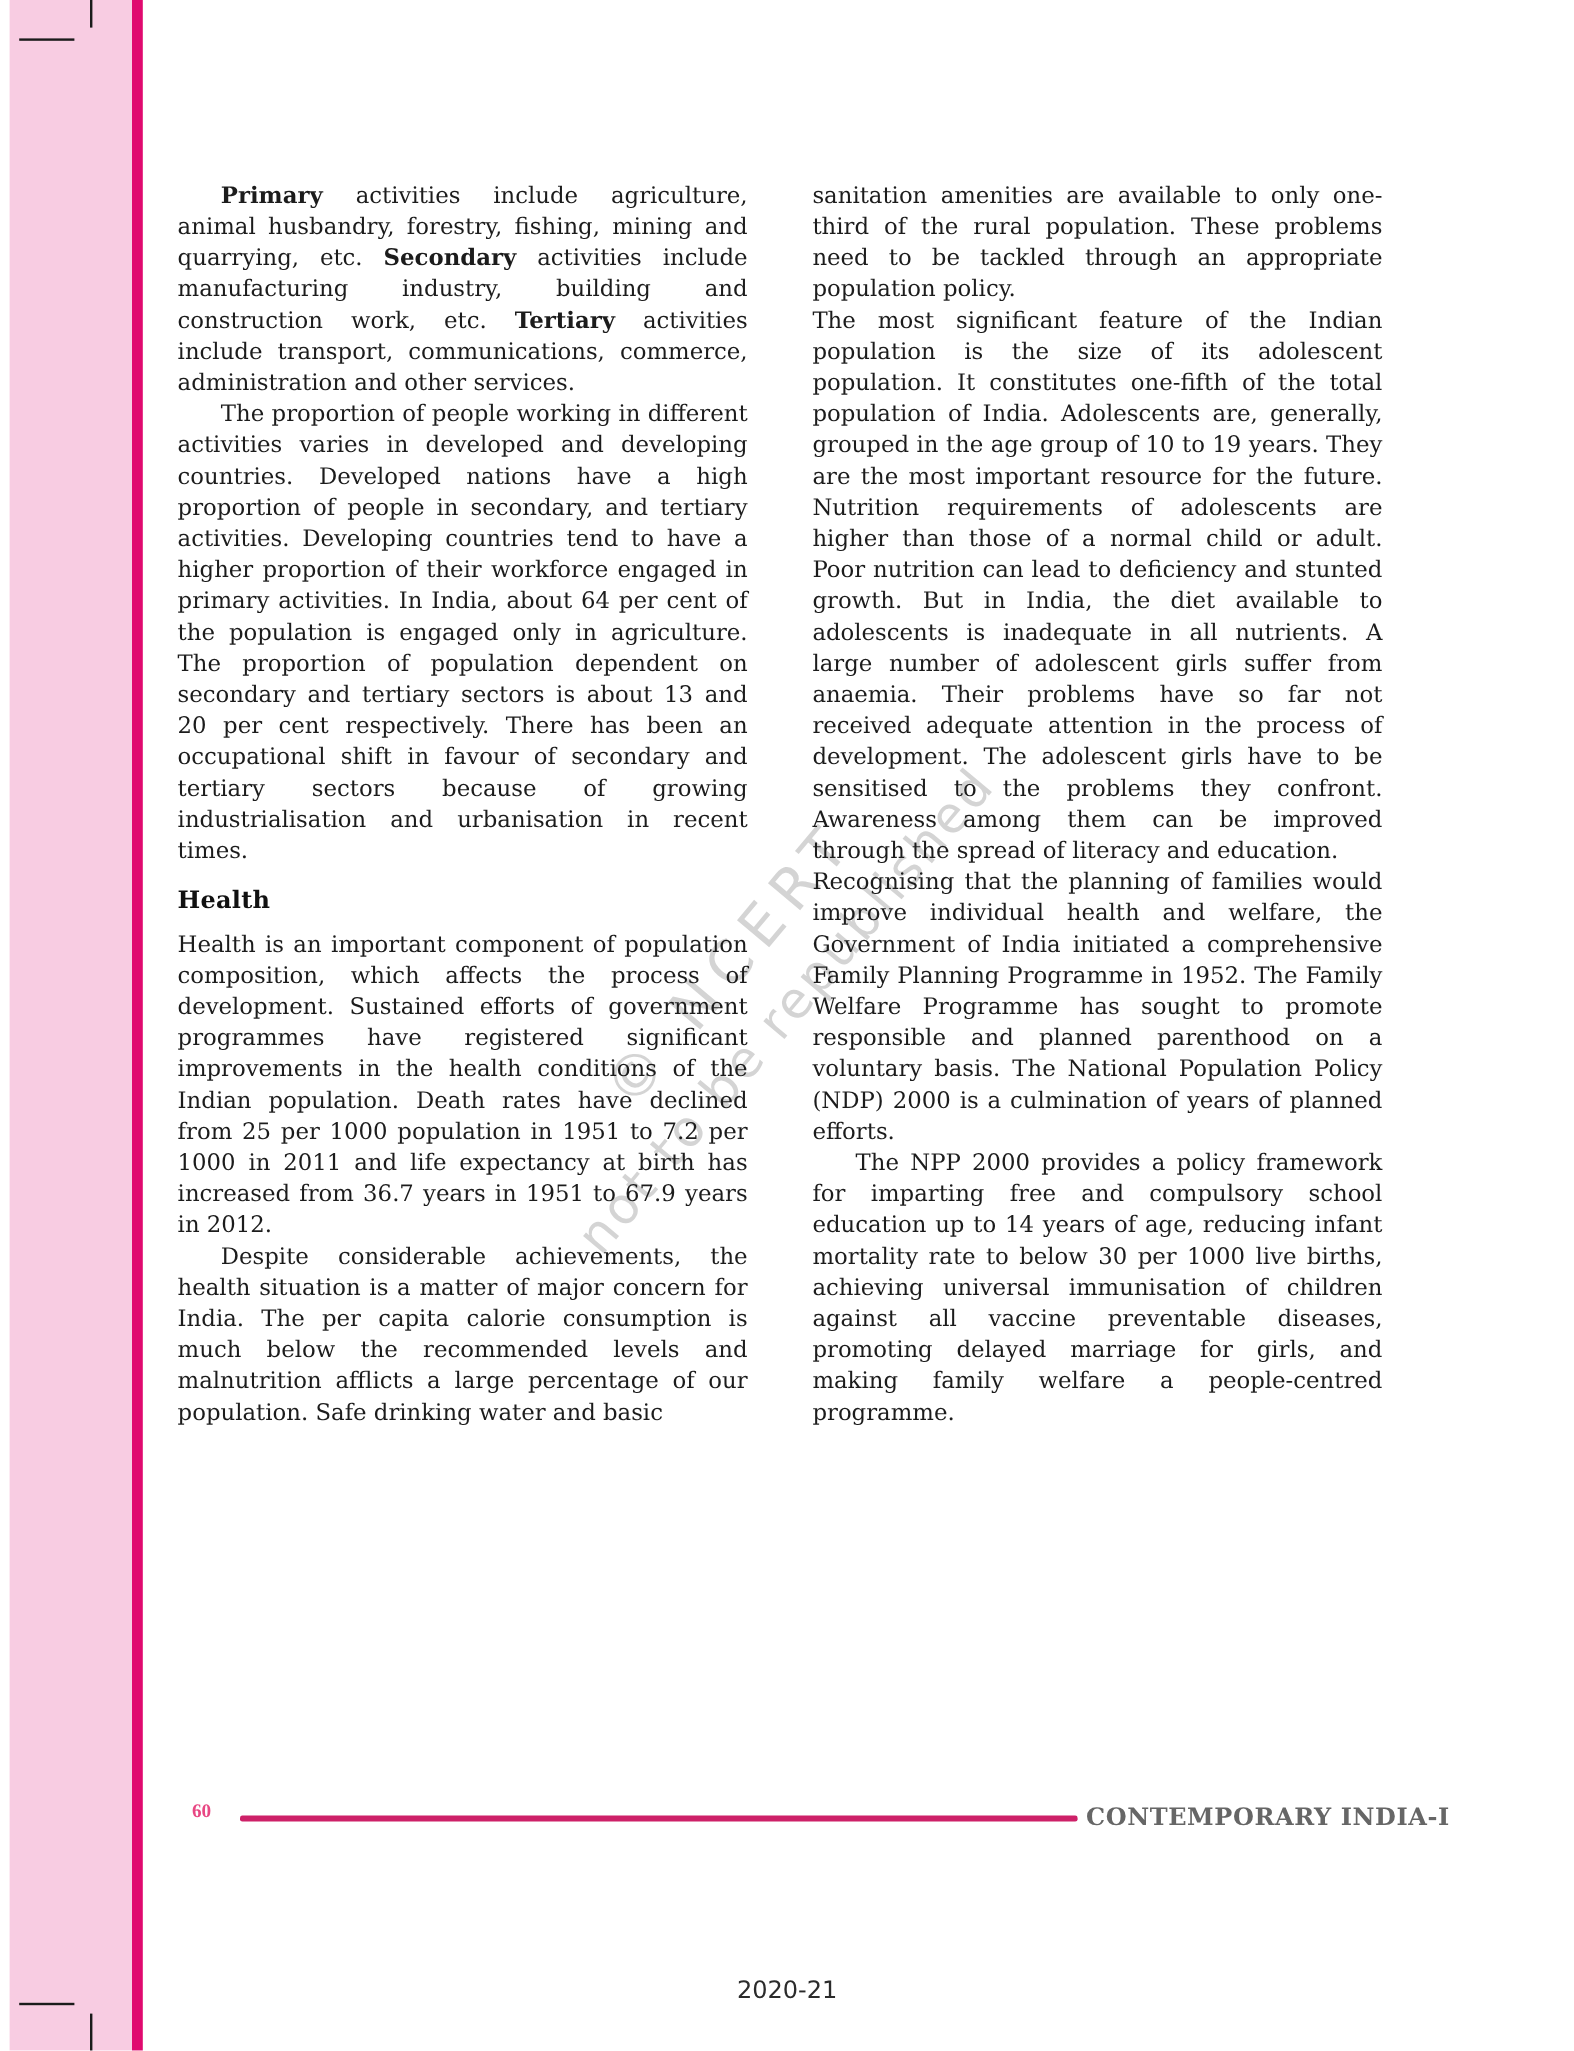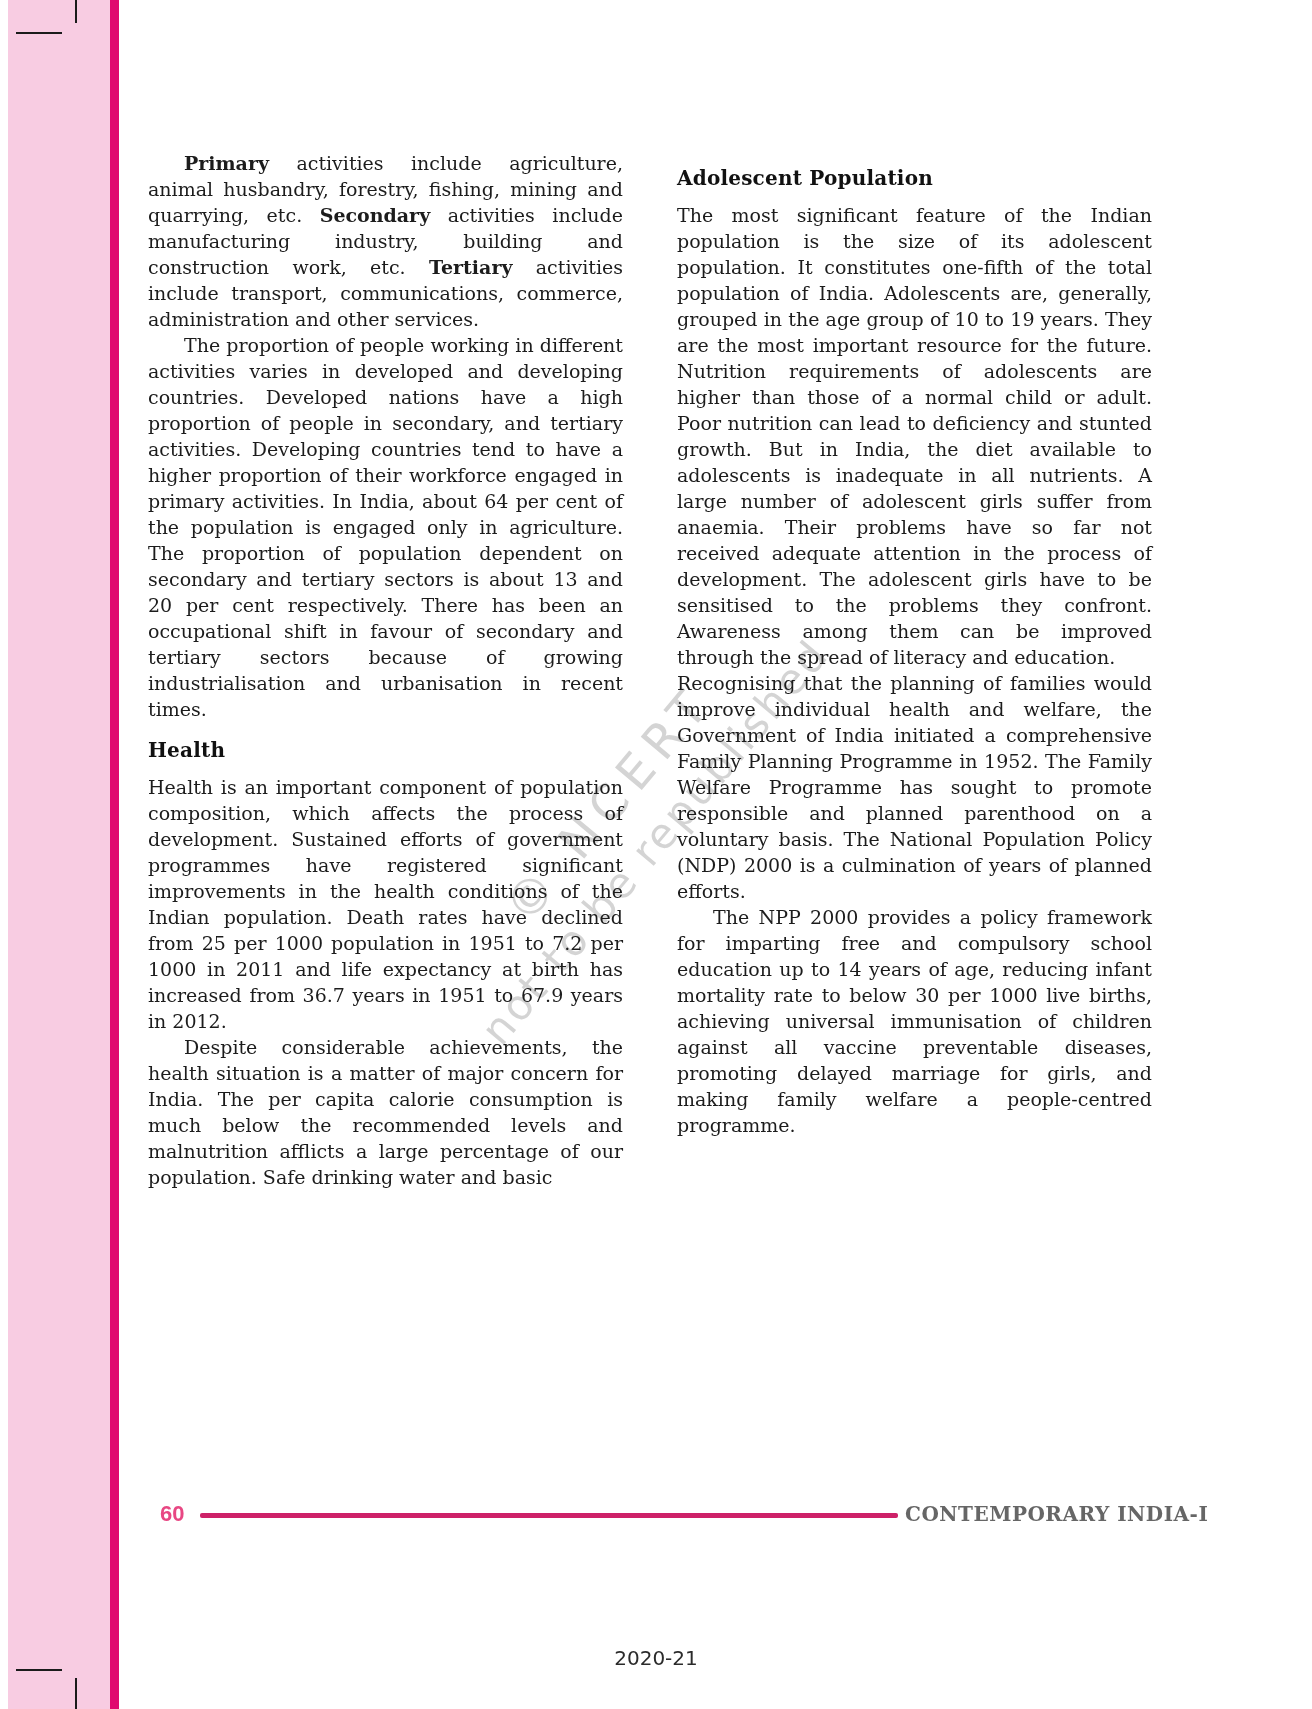--- a/index.html
+++ b/index.html
@@ -27,21 +27,21 @@
   .watermark{
     position:absolute;left:330px;top:760px;width:600px;z-index:1;
     transform:rotate(-50deg);text-align:center;color:var(--watermark,#9a9a9a);
     opacity:0.42;pointer-events:none;font-family:"DejaVu Sans","Liberation Sans",sans-serif;
   }
   .wm1{font-size:48px;letter-spacing:10px;line-height:66px;}
   .wm2{font-size:42px;letter-spacing:3px;line-height:56px;}
 
   
   .footer-num{position:absolute;left:160px;top:1501px;z-index:2;
-    font-family:Liberation Sans, sans-serif;font-weight:bold;font-size:22px;
+    font-family:Liberation Serif, serif;font-weight:bold;font-size:16px;
     color:var(--page-number,#e84783);}
   .footer-rule{position:absolute;left:200px;top:1513px;width:698px;height:5px;border-radius:2px;
     background:var(--footer-rule,#cd2168);z-index:2;}
   .footer-title{position:absolute;left:905px;top:1502px;z-index:2;
     font-family:"DejaVu Serif","Liberation Serif",serif;font-weight:bold;font-size:20px;
     letter-spacing:0.5px;color:var(--book-title,#666666);white-space:nowrap;}
 
   .year-note{position:absolute;left:0;top:1646px;width:1312px;text-align:center;
     font-family:"DejaVu Sans","Liberation Sans",sans-serif;font-size:20px;color:#2b2b2b;z-index:2;}
 </style>
@@ -67,21 +67,21 @@
 
     <div class="col">
       <p class="indent"><b>Primary</b><span> activities include agriculture, animal husbandry, forestry, fishing, mining and quarrying, etc. </span><b>Secondary</b><span> activities include manufacturing industry, building and construction work, etc. </span><b>Tertiary</b><span> activities include transport, communications, commerce, administration and other services.</span></p>
       <p class="indent">The proportion of people working in different activities varies in developed and developing countries. Developed nations have a high proportion of people in secondary, and tertiary activities. Developing countries tend to have a higher proportion of their workforce engaged in primary activities. In India, about 64 per cent of the population is engaged only in agriculture. The proportion of population dependent on secondary and tertiary sectors is about 13 and 20 per cent respectively. There has been an occupational shift in favour of secondary and tertiary sectors because of growing industrialisation and urbanisation in recent times.</p>
       <h3 class="sec-heading">Health</h3>
       <p>Health is an important component of population composition, which affects the process of development. Sustained efforts of government programmes have registered significant improvements in the health conditions of the Indian population. Death rates have declined from 25 per 1000 population in 1951 to 7.2 per 1000 in 2011 and life expectancy at birth has increased from 36.7 years in 1951 to 67.9 years in 2012.</p>
       <p class="indent">Despite considerable achievements, the health situation is a matter of major concern for India. The per capita calorie consumption is much below the recommended levels and malnutrition afflicts a large percentage of our population. Safe drinking water and basic</p>
     </div>
 
     <div class="col">
-      <h3 class="sec-heading">Adolescent Population</h3>
+      <p>sanitation amenities are available to only one-third of the rural population. These problems need to be tackled through an appropriate population policy.</p>
       <p>The most significant feature of the Indian population is the size of its adolescent population. It constitutes one-fifth of the total population of India. Adolescents are, generally, grouped in the age group of 10 to 19 years. They are the most important resource for the future. Nutrition requirements of adolescents are higher than those of a normal child or adult. Poor nutrition can lead to deficiency and stunted growth. But in India, the diet available to adolescents is inadequate in all nutrients. A large number of adolescent girls suffer from anaemia. Their problems have so far not received adequate attention in the process of development. The adolescent girls have to be sensitised to the problems they confront. Awareness among them can be improved through the spread of literacy and education.</p>
       <p>Recognising that the planning of families would improve individual health and welfare, the Government of India initiated a comprehensive Family Planning Programme in 1952. The Family Welfare Programme has sought to promote responsible and planned parenthood on a voluntary basis. The National Population Policy (NDP) 2000 is a culmination of years of planned efforts.</p>
       <p class="indent">The NPP 2000 provides a policy framework for imparting free and compulsory school education up to 14 years of age, reducing infant mortality rate to below 30 per 1000 live births, achieving universal immunisation of children against all vaccine preventable diseases, promoting delayed marriage for girls, and making family welfare a people-centred programme.</p>
     </div>
 
   </div>
 
   <div class="footer-num">60</div>
   <div class="footer-rule"></div>
   <div class="footer-title">CONTEMPORARY INDIA-I</div>

